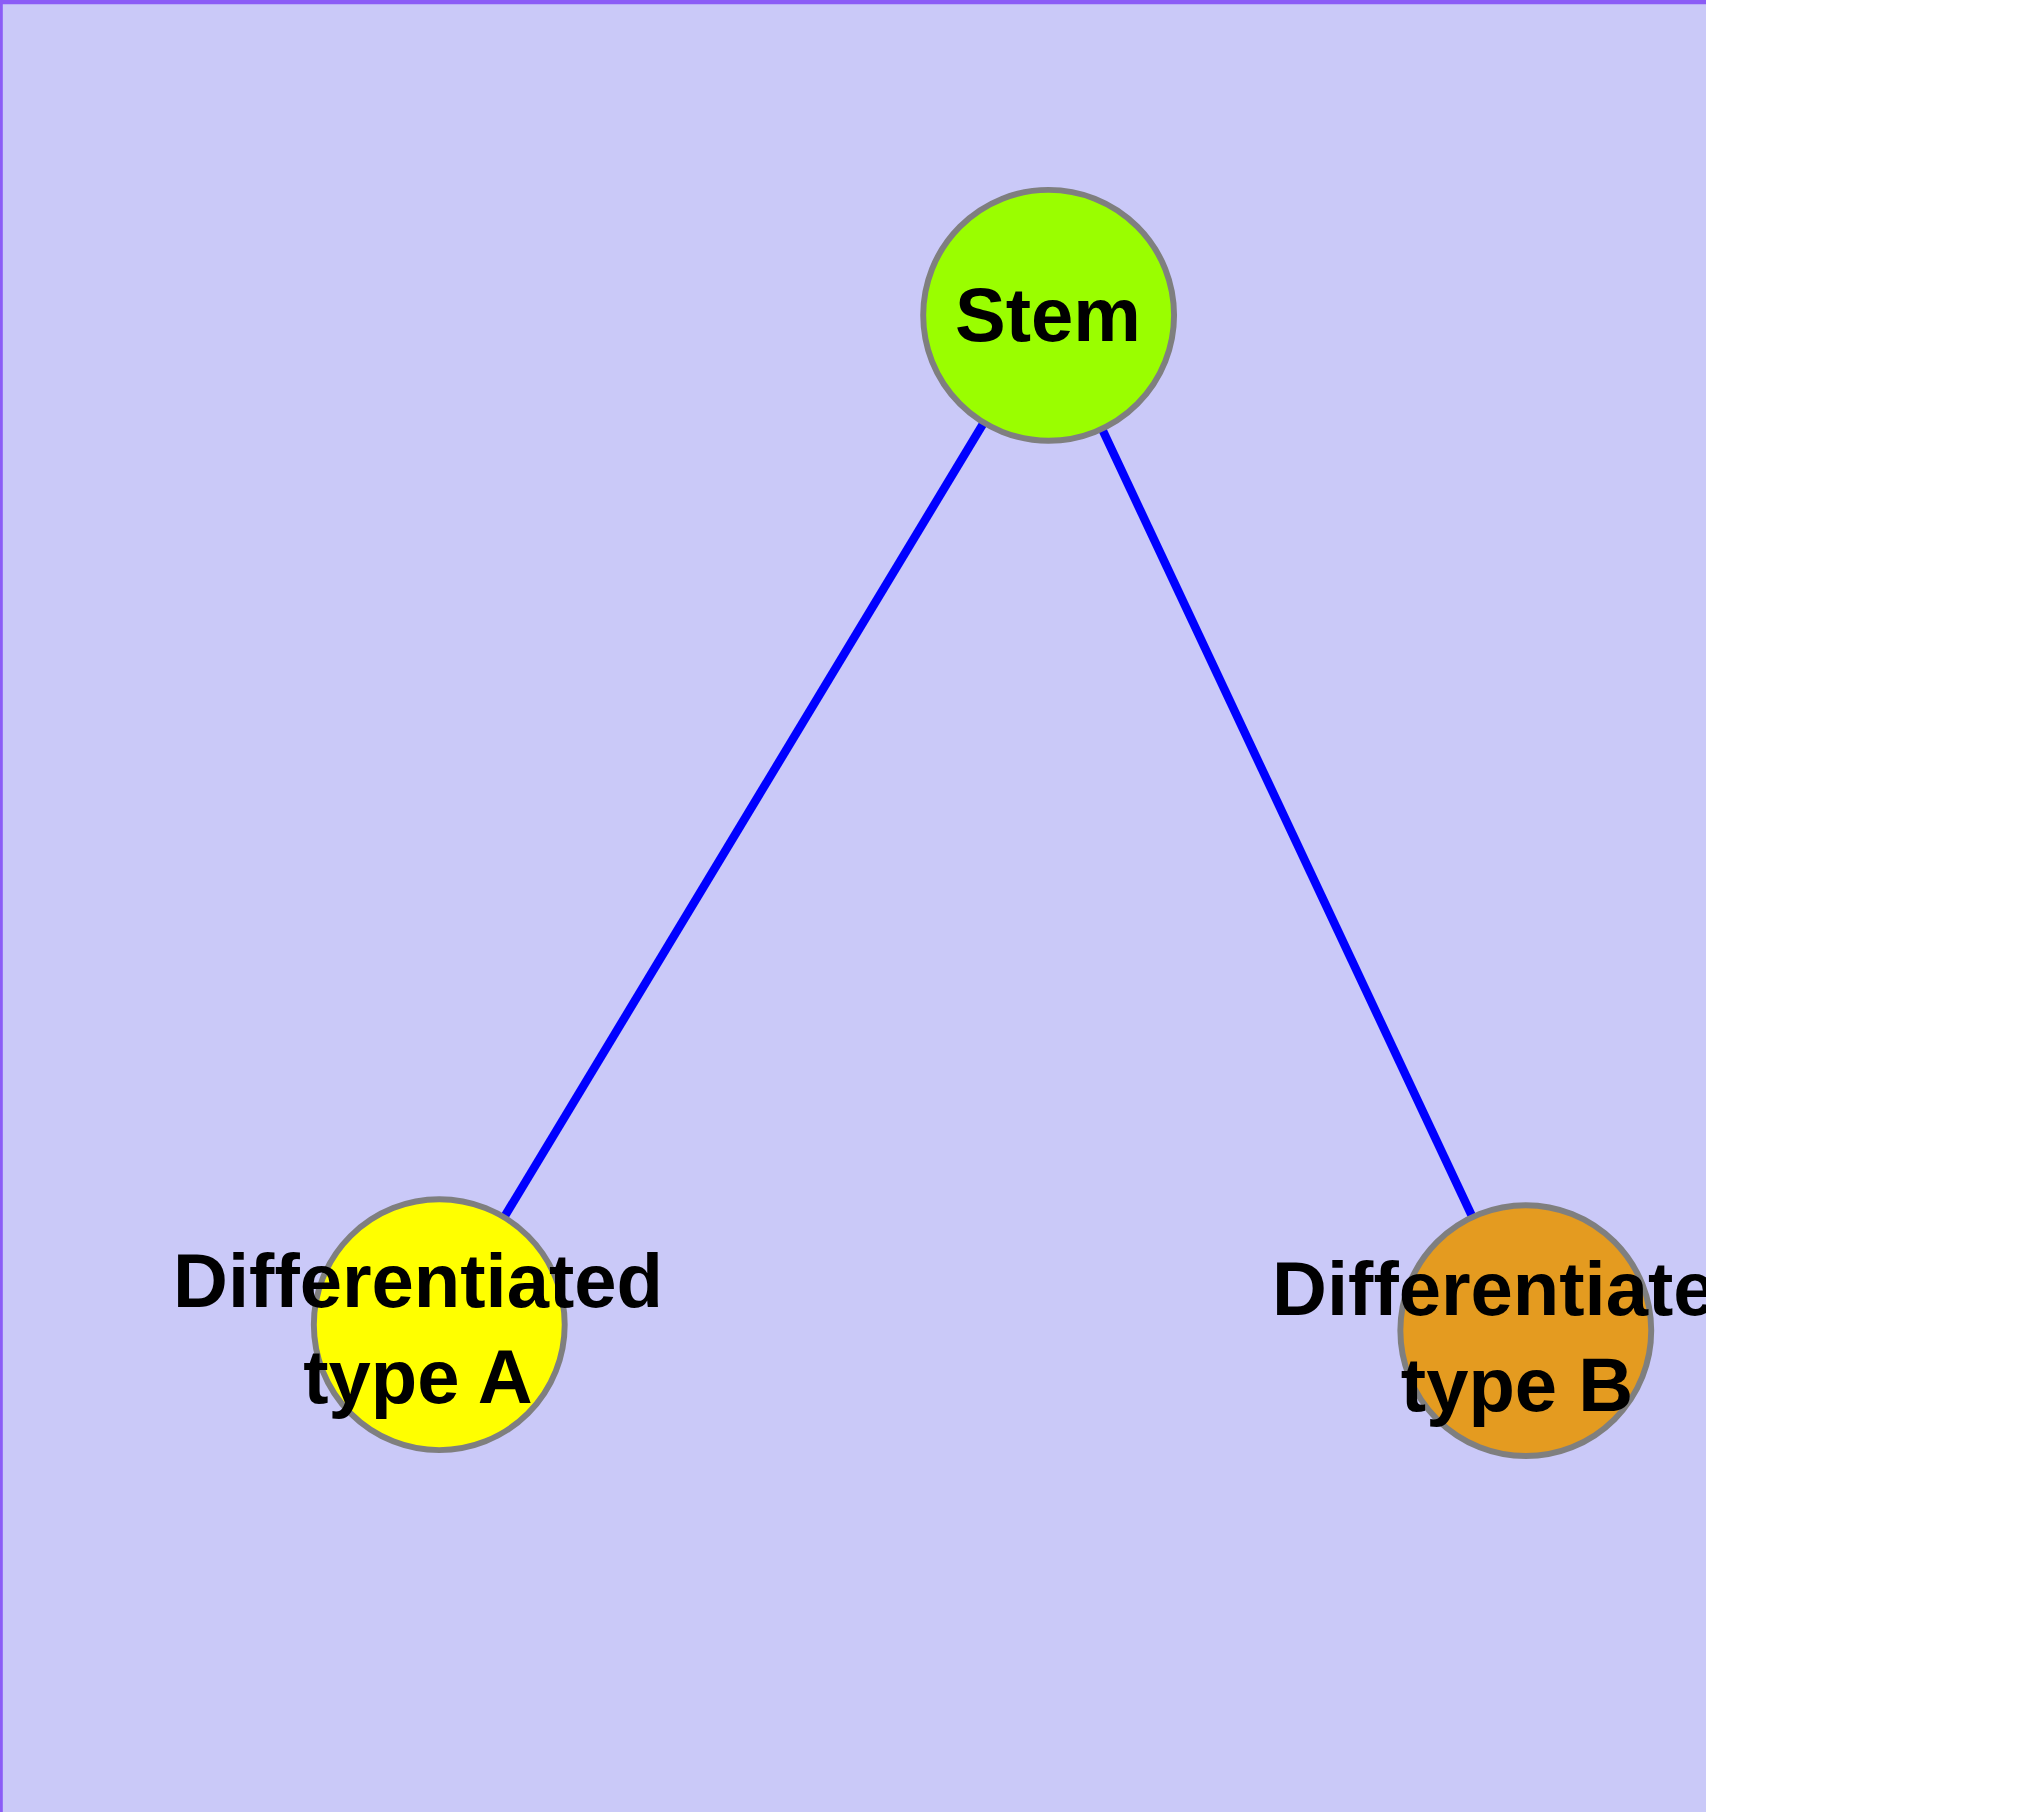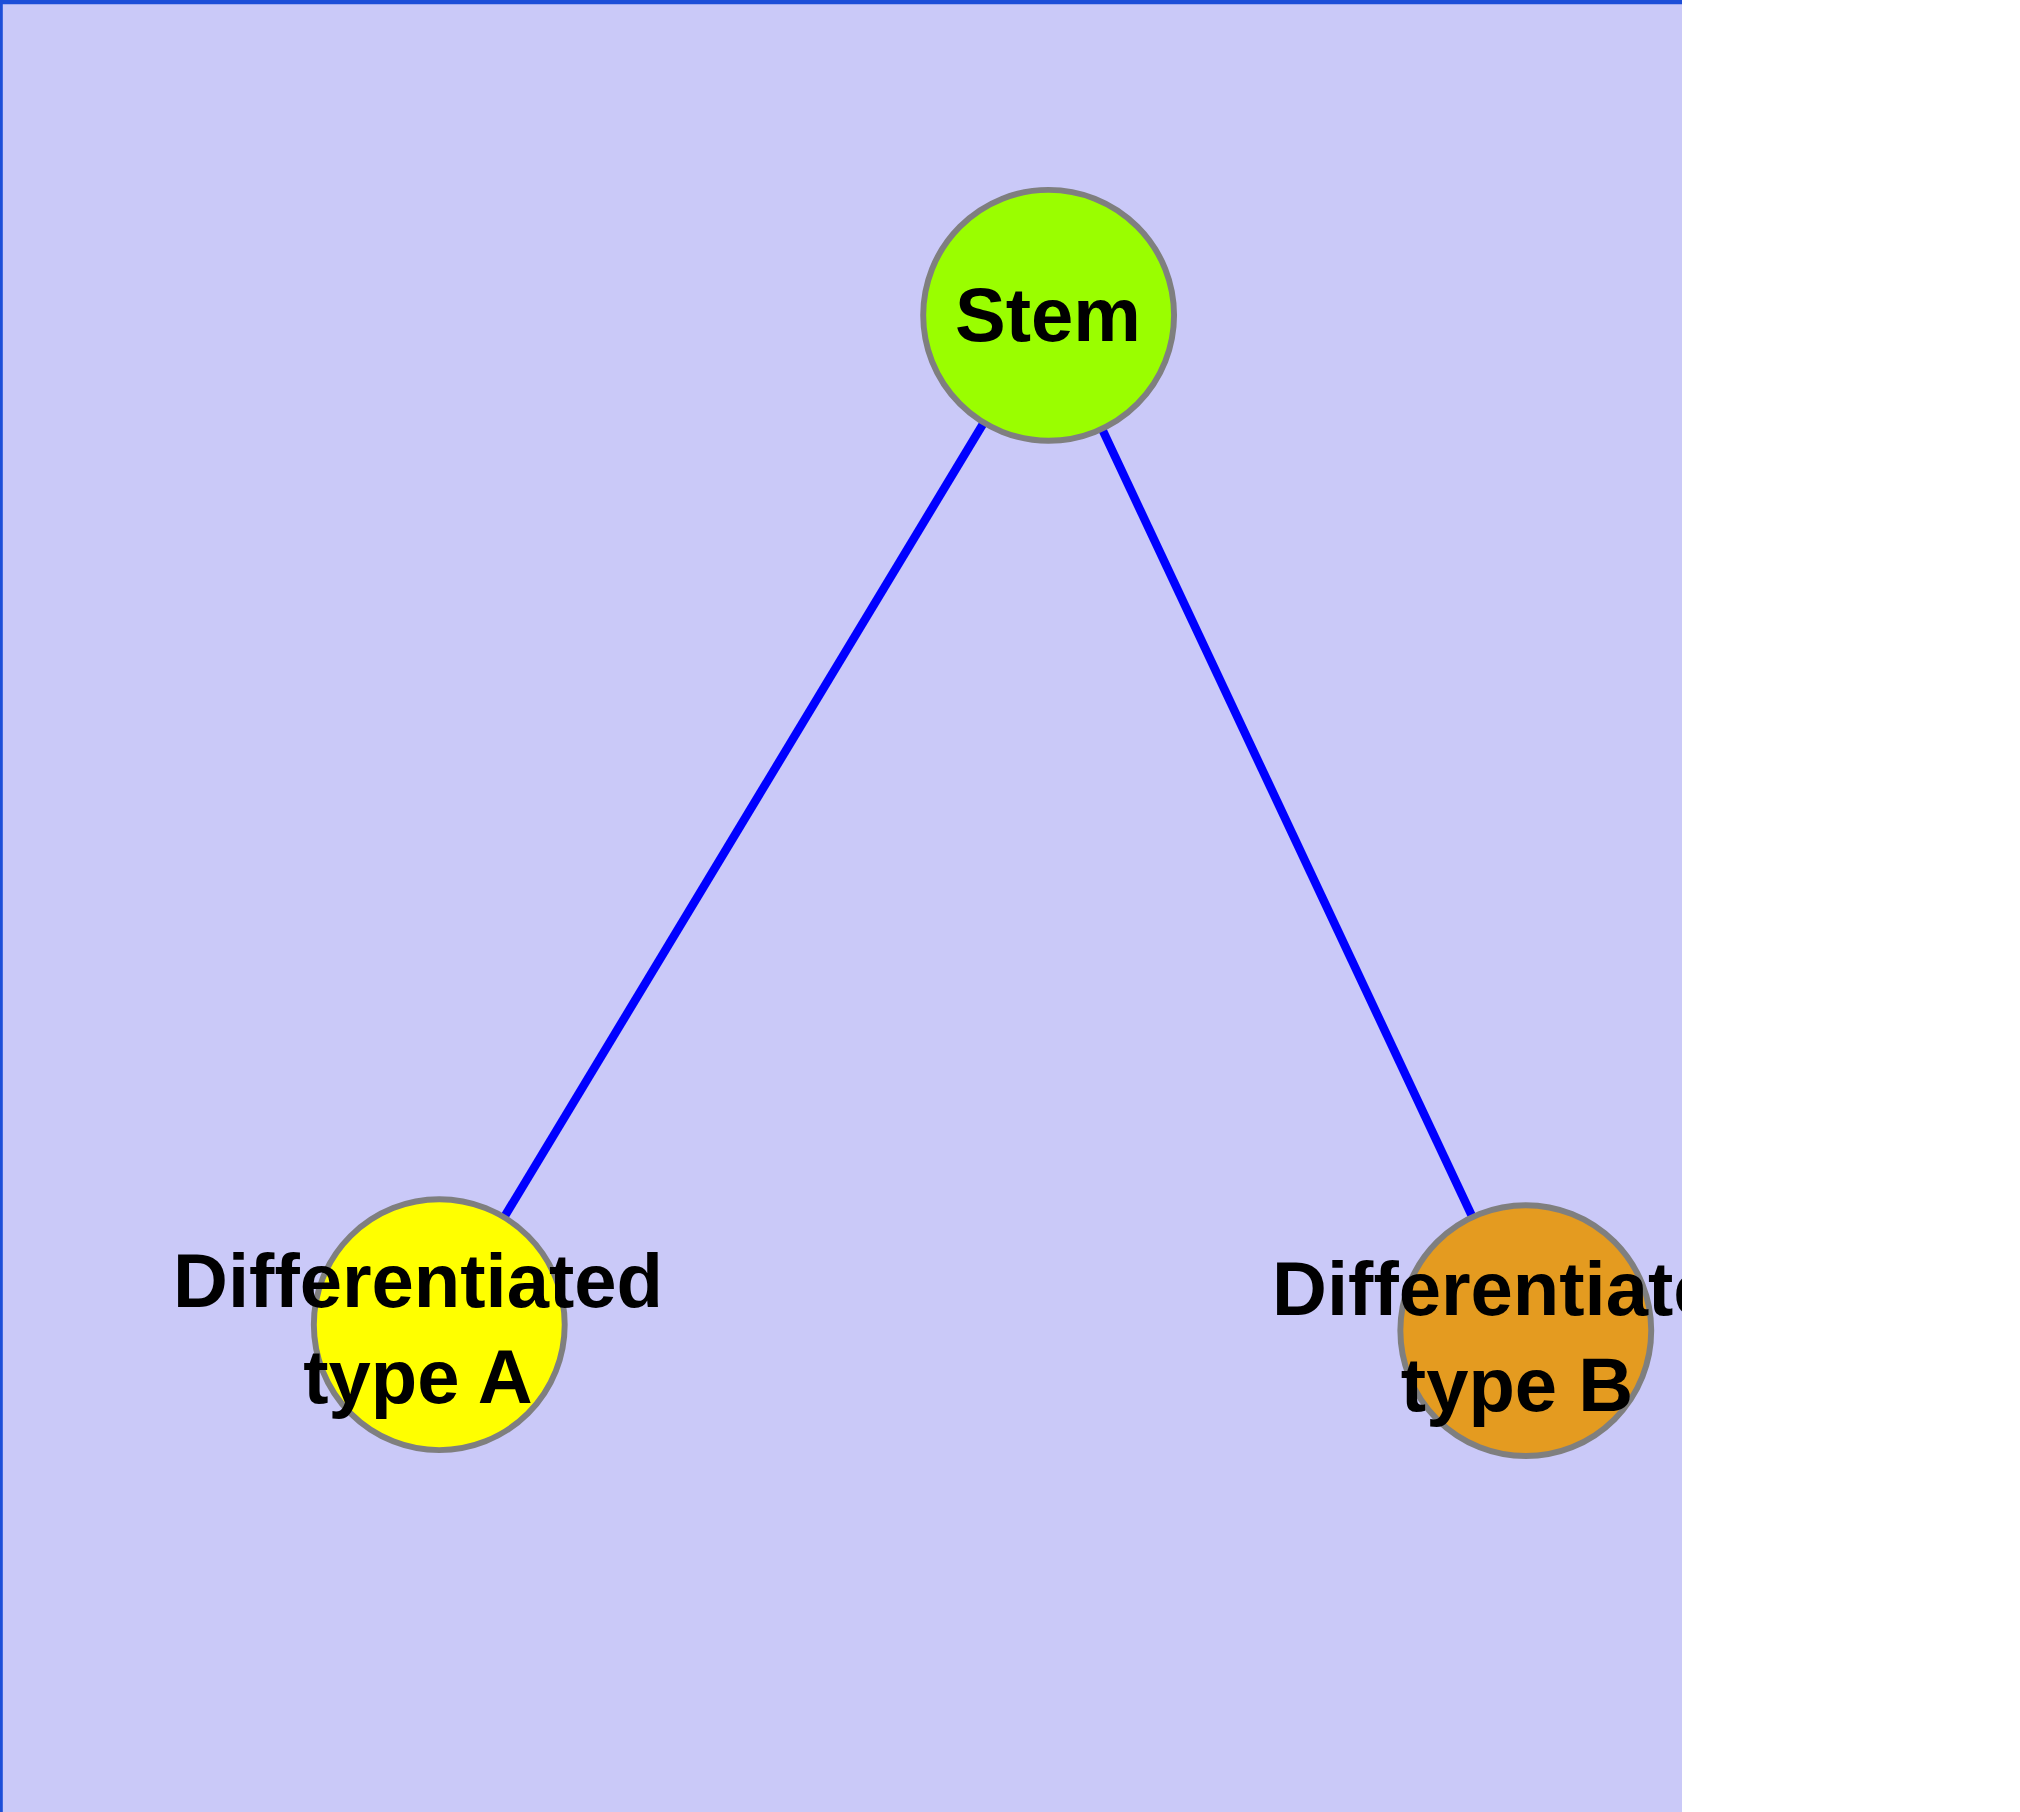--- a/index.html
+++ b/index.html
@@ -5,22 +5,23 @@
   html, body {
     margin: 0;
     padding: 0;
     background: #ffffff;
   }
   .stage {
     position: relative;
     width: 1682px;
     height: 1812px;
     overflow: hidden;
-    background: #1d4ed8;
+    background: #8b5cf6;
     font-family: "Liberation Sans", sans-serif;
+    padding-left: 24px;
   }
   .edges-layer {
     position: absolute;
     left: 0;
     top: 0;
     width: 2021px;
     height: 1812px;
     display: block;
   }
   .node-label {

